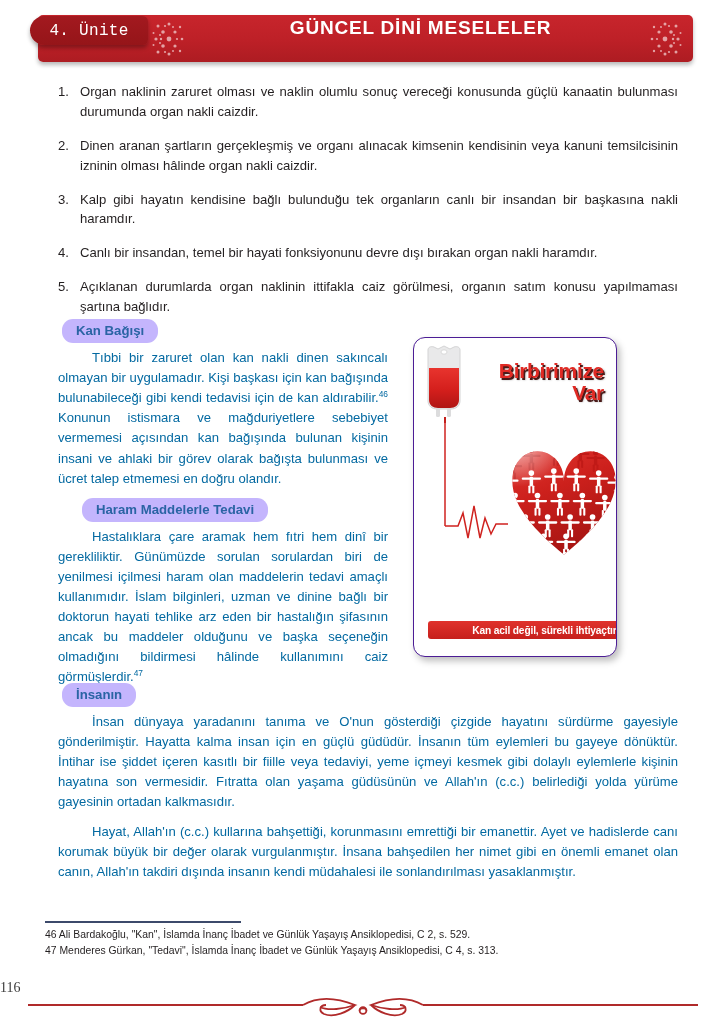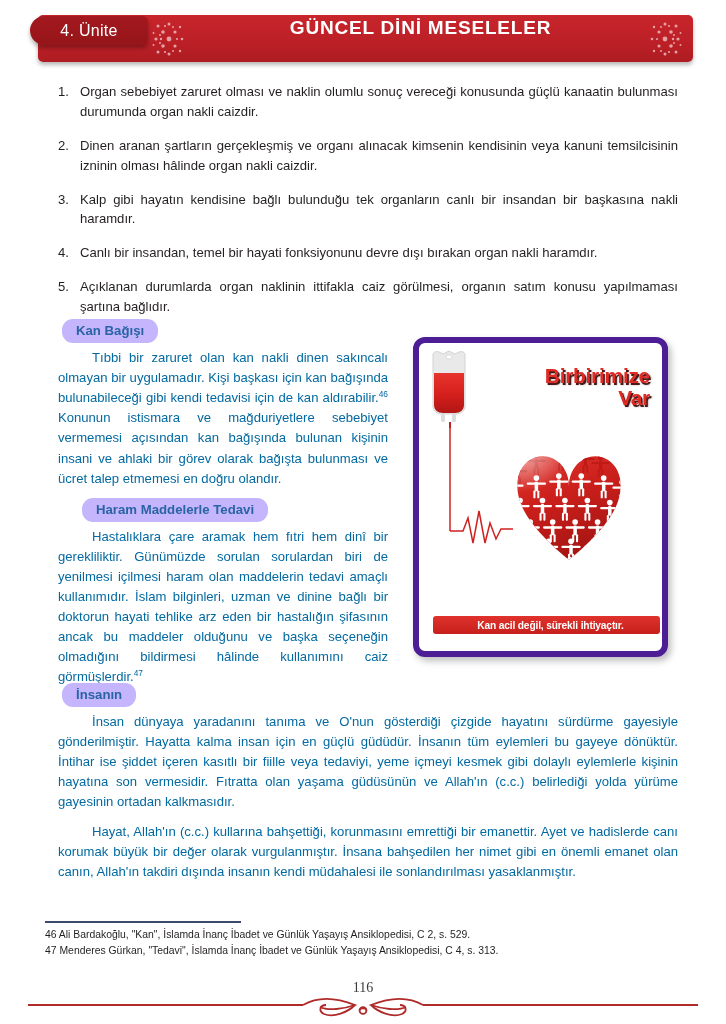--- a/index.html
+++ b/index.html
@@ -25,21 +25,21 @@
     border-radius: 5px;
     box-shadow: 0 3px 4px rgba(0,0,0,0.28);
   }
   .unit-tab {
     position: absolute;
     left: 30px; top: 16px;
     width: 118px; height: 29px;
     background: linear-gradient(180deg,#a3191f 0%,#951519 100%);
     border-radius: 22px 8px 8px 22px;
     box-shadow: 0 3px 4px rgba(0,0,0,0.30);
-    display: flex; align-items: center; justify-content: center;
+    display: flex; align-items: center; justify-content: center; font-family: Liberation Mono, monospace;
   }
   .unit-tab-label {
     color: #ffffff;
     font-size: 16px;
     letter-spacing: .3px;
   }
   .banner-title {
     position: absolute;
     left: 148px; top: 4px;
     width: 545px; height: 47px;
@@ -110,23 +110,23 @@
   #haram-body { position: absolute; left: 58px; top: 527px; width: 330px; }
 
   #intihar-head { position: absolute; left: 62px; top: 683px; }
   #intihar-body { position: absolute; left: 58px; top: 712px; width: 620px; }
   #intihar-body2 { position: absolute; left: 58px; top: 822px; width: 620px; }
 
   
   .poster {
     position: absolute;
     left: 413px; top: 337px;
-    width: 255px; height: 320px;
+    width: 204px; height: 320px;
     background: #ffffff;
-    border: 6px solid #4c1d95;
+    border: 1px solid #4c1d95;
     border-radius: 12px;
     box-shadow: 3px 4px 7px rgba(0,0,0,0.26);
     overflow: hidden;
   }
   .poster-title {
     position: absolute;
     right: 12px; top: 22px;
     width: 180px;
     text-align: right;
     color: #e02a24;
@@ -167,21 +167,21 @@
     color: #231f20;
     font-size: 10.4px;
     line-height: 1.52;
   }
 
   
   .page-number {
     position: absolute;
     left: 0; top: 980px;
     width: 726px;
-    text-align: center;
+    text-align: left;
     color: #3a3a3a;
     font-size: 14px;
     font-family: "Liberation Serif", serif;
   }
   .footer-orn { position: absolute; left: 28px; top: 996px; }
 </style>
 </head>
 <body>
 
 <div id="page">
@@ -251,21 +251,21 @@
   <div class="unit-tab">
     <span class="unit-tab-label">4. Ünite</span>
   </div>
 
   <div class="banner-title">GÜNCEL DİNİ MESELELER</div>
 
   <div class="rules-list">
 
     <div class="rule-item">
       <span class="rule-num">1.</span>
-      <span class="rule-text">Organ sebebiyet zaruret olması ve naklin olumlu sonuç vereceği konusunda güçlü kanaatin bulunması durumunda organ nakli caizdir.</span>
+      <span class="rule-text">Organ naklinin zaruret olması ve naklin olumlu sonuç vereceği konusunda güçlü kanaatin bulunması durumunda organ nakli caizdir.</span>
     </div>
 
     <div class="rule-item">
       <span class="rule-num">2.</span>
       <span class="rule-text">Dinen aranan şartların gerçekleşmiş ve organı alınacak kimsenin kendisinin veya kanuni temsilcisinin izninin olması hâlinde organ nakli caizdir.</span>
     </div>
 
     <div class="rule-item">
       <span class="rule-num">3.</span>
       <span class="rule-text">Kalp gibi hayatın kendisine bağlı bulunduğu tek organların canlı bir insandan bir başkasına nakli haramdır.</span>

